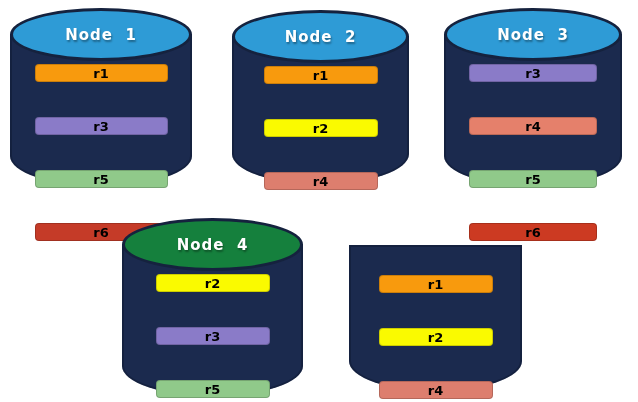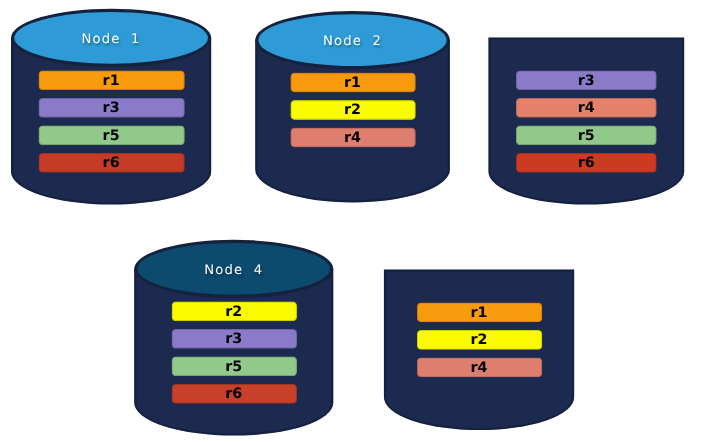--- a/index.html
+++ b/index.html
@@ -37,34 +37,35 @@
     background: #2E9BD6;
     border: 3px solid #15223E;
     border-radius: 50%;
     box-sizing: border-box;
     display: flex;
     align-items: center;
     justify-content: center;
   }
   .node-label {
     color: #ffffff;
-    font-weight: normal;
-    font-size: 12px;
+    font-weight: bold;
+    font-size: 15px;
     letter-spacing: 1px;
     white-space: pre;
     text-shadow: 1px 2px 2px rgba(0, 0, 0, 0.35);
   }
   .replica-list {
     position: absolute;
     left: 0;
     right: 0;
     top: 56px;
     display: flex;
     flex-direction: column;
     align-items: center;
+    gap: 28px;
   }
   .bar {
     width: 114px;
     height: 18px;
     line-height: 18px;
     margin-bottom: 7px;
     border-radius: 4px;
     border: 1px solid rgba(0, 0, 0, 0.18);
     box-sizing: border-box;
     text-align: center;
@@ -112,31 +113,34 @@
   </div>
 
   <div class="cylinder node-pos-2">
     <div class="cyl-body" style="background: rgb(27, 42, 78);"></div>
     <div class="replica-list">
         <div class="bar" style="background: rgb(138, 123, 200); color: rgb(0, 0, 0);">r3</div>
         <div class="bar" style="background: rgb(229, 128, 107); color: rgb(0, 0, 0);">r4</div>
         <div class="bar" style="background: rgb(144, 201, 138); color: rgb(0, 0, 0);">r5</div>
         <div class="bar" style="background: rgb(204, 58, 34); color: rgb(0, 0, 0);">r6</div>
       </div>
+    <div class="cyl-top" style="background: rgb(46, 155, 214); border-color: rgb(21, 34, 62);">
+      <span class="node-label" style="color: rgb(255, 255, 255);">Node  3</span>
+    </div>
   </div>
 
   <div class="cylinder node-pos-3">
     <div class="cyl-body" style="background: rgb(27, 42, 78);"></div>
     <div class="replica-list">
         <div class="bar" style="background: rgb(250, 250, 0); color: rgb(0, 0, 0);">r2</div>
         <div class="bar" style="background: rgb(138, 123, 200); color: rgb(0, 0, 0);">r3</div>
         <div class="bar" style="background: rgb(144, 201, 138); color: rgb(0, 0, 0);">r5</div>
         <div class="bar" style="background: rgb(200, 64, 42); color: rgb(0, 0, 0);">r6</div>
       </div>
-    <div class="cyl-top" style="background: #0c4a6e; border-color: rgb(21, 34, 62);">
+    <div class="cyl-top" style="background: #15803d; border-color: rgb(21, 34, 62);">
       <span class="node-label" style="color: rgb(255, 255, 255);">Node  4</span>
     </div>
   </div>
 
   <div class="cylinder node-pos-4">
     <div class="cyl-body" style="background: rgb(27, 42, 78);"></div>
     <div class="replica-list">
         <div class="bar" style="background: rgb(248, 154, 13); color: rgb(0, 0, 0);">r1</div>
         <div class="bar" style="background: rgb(250, 250, 0); color: rgb(0, 0, 0);">r2</div>
         <div class="bar" style="background: rgb(221, 126, 110); color: rgb(0, 0, 0);">r4</div>

